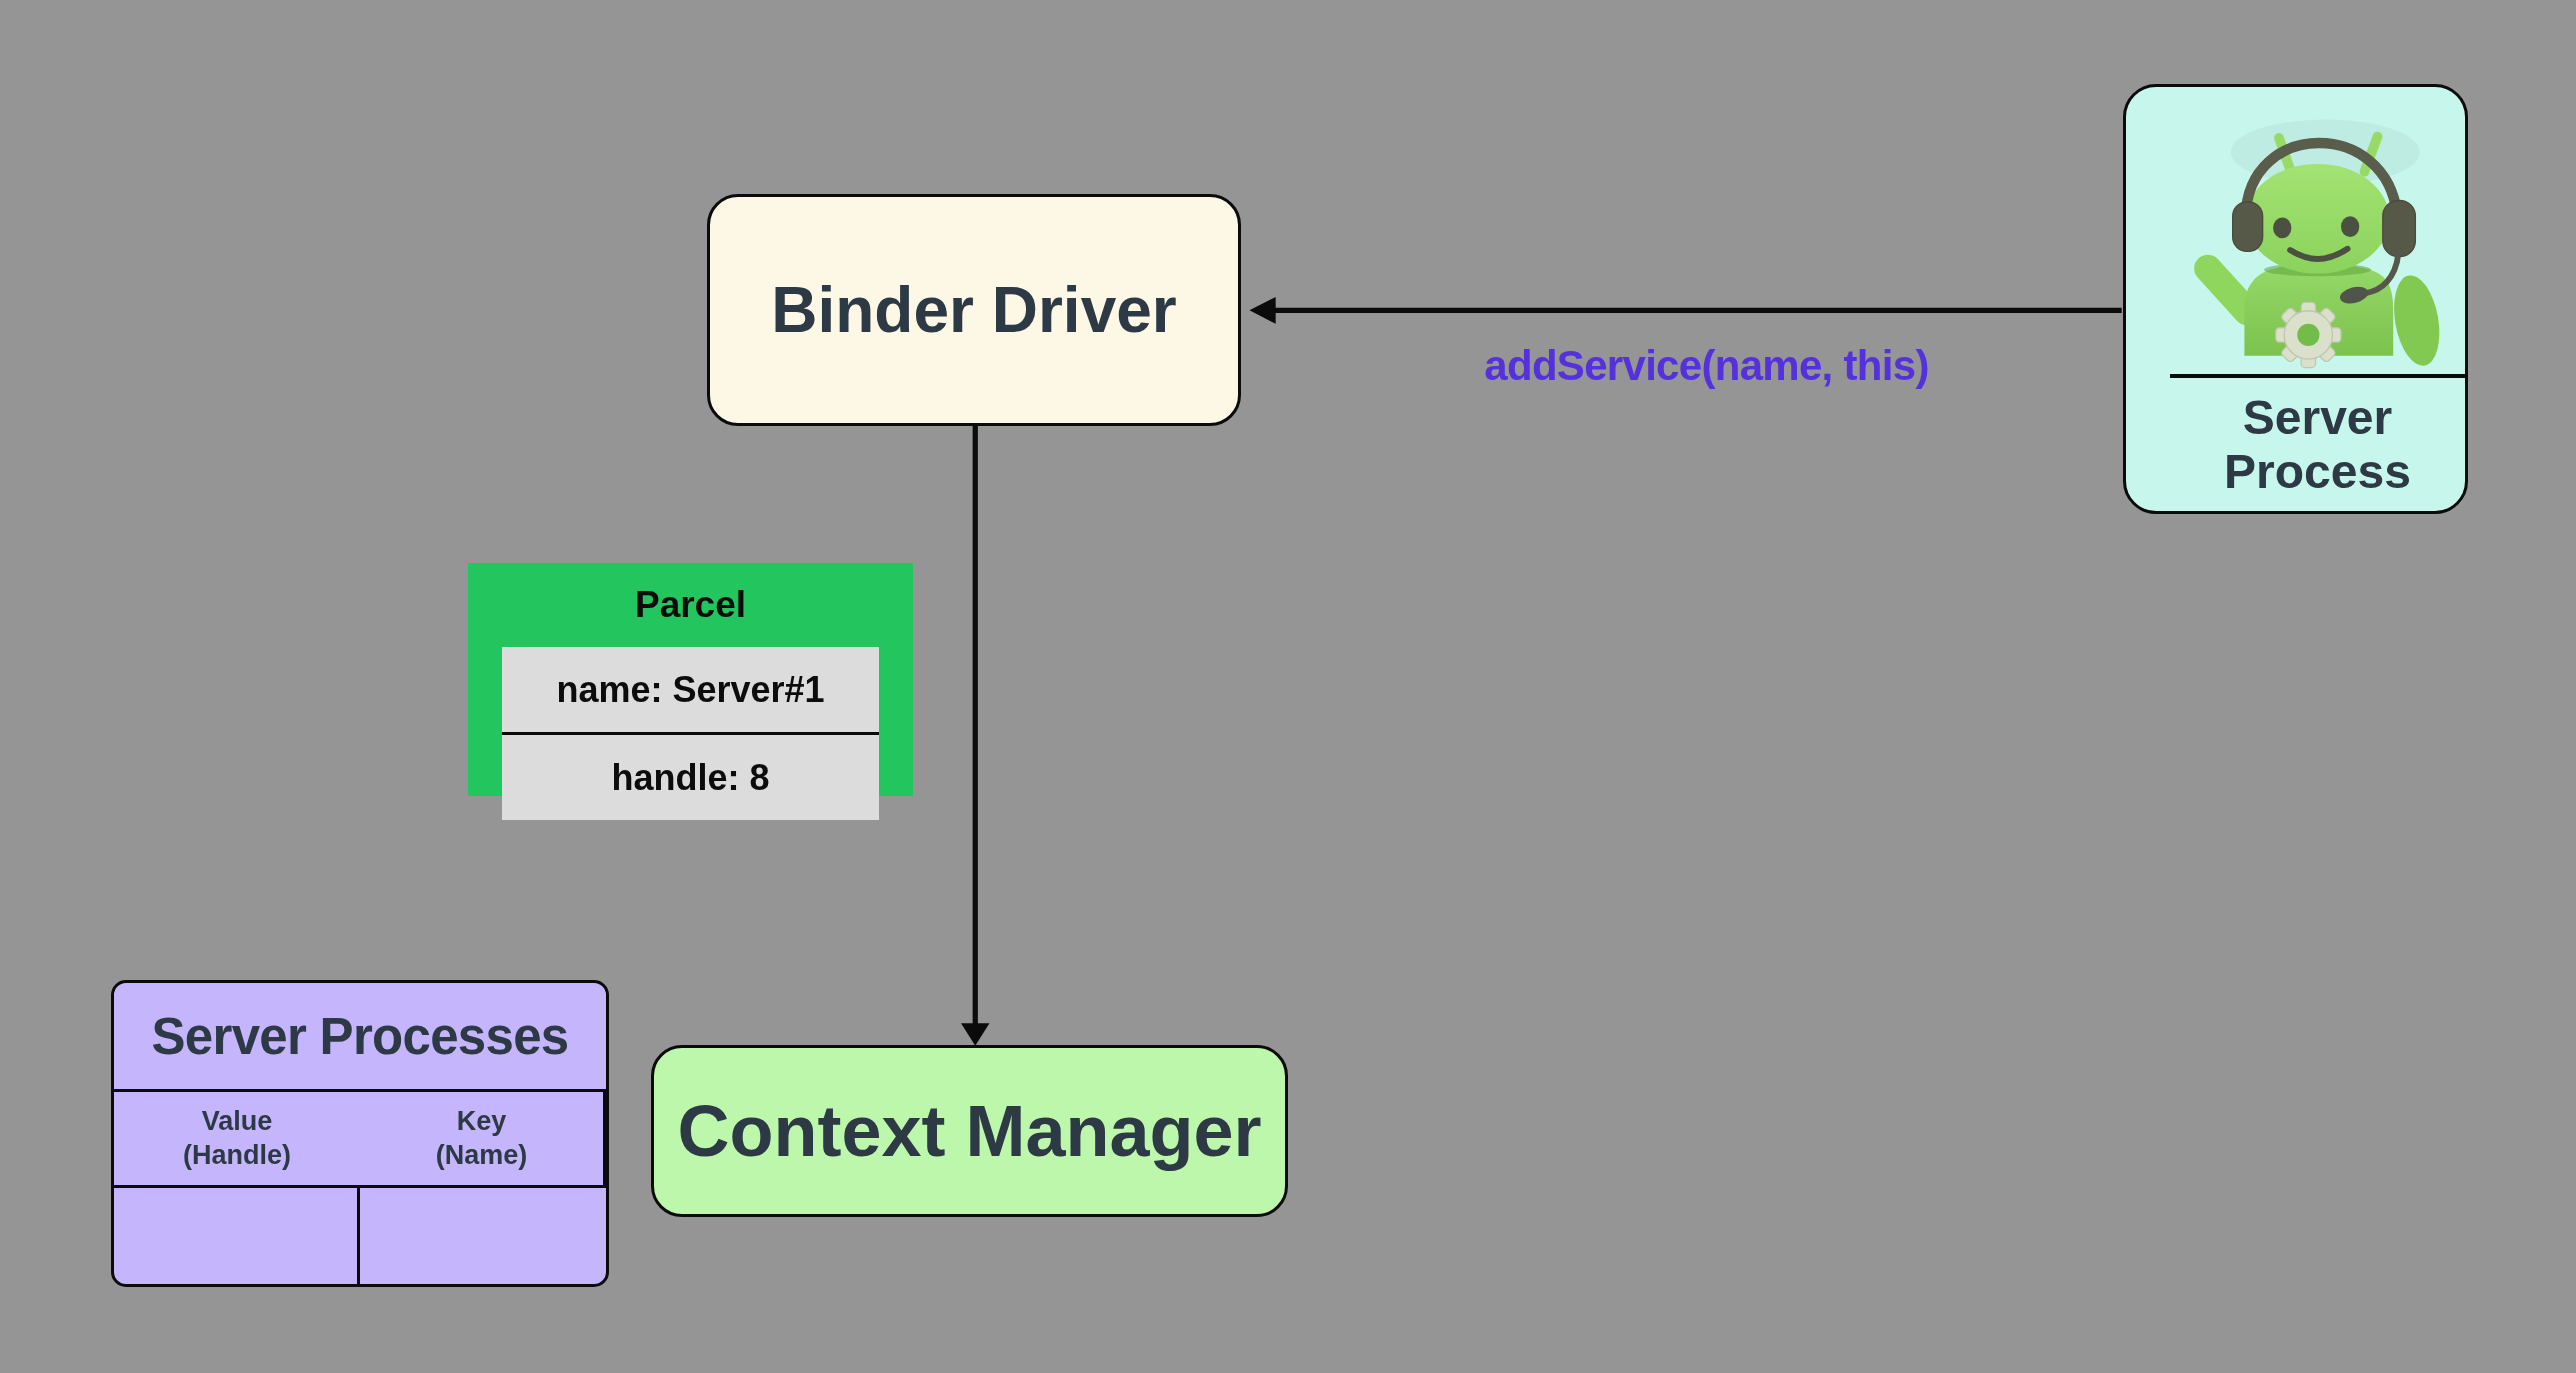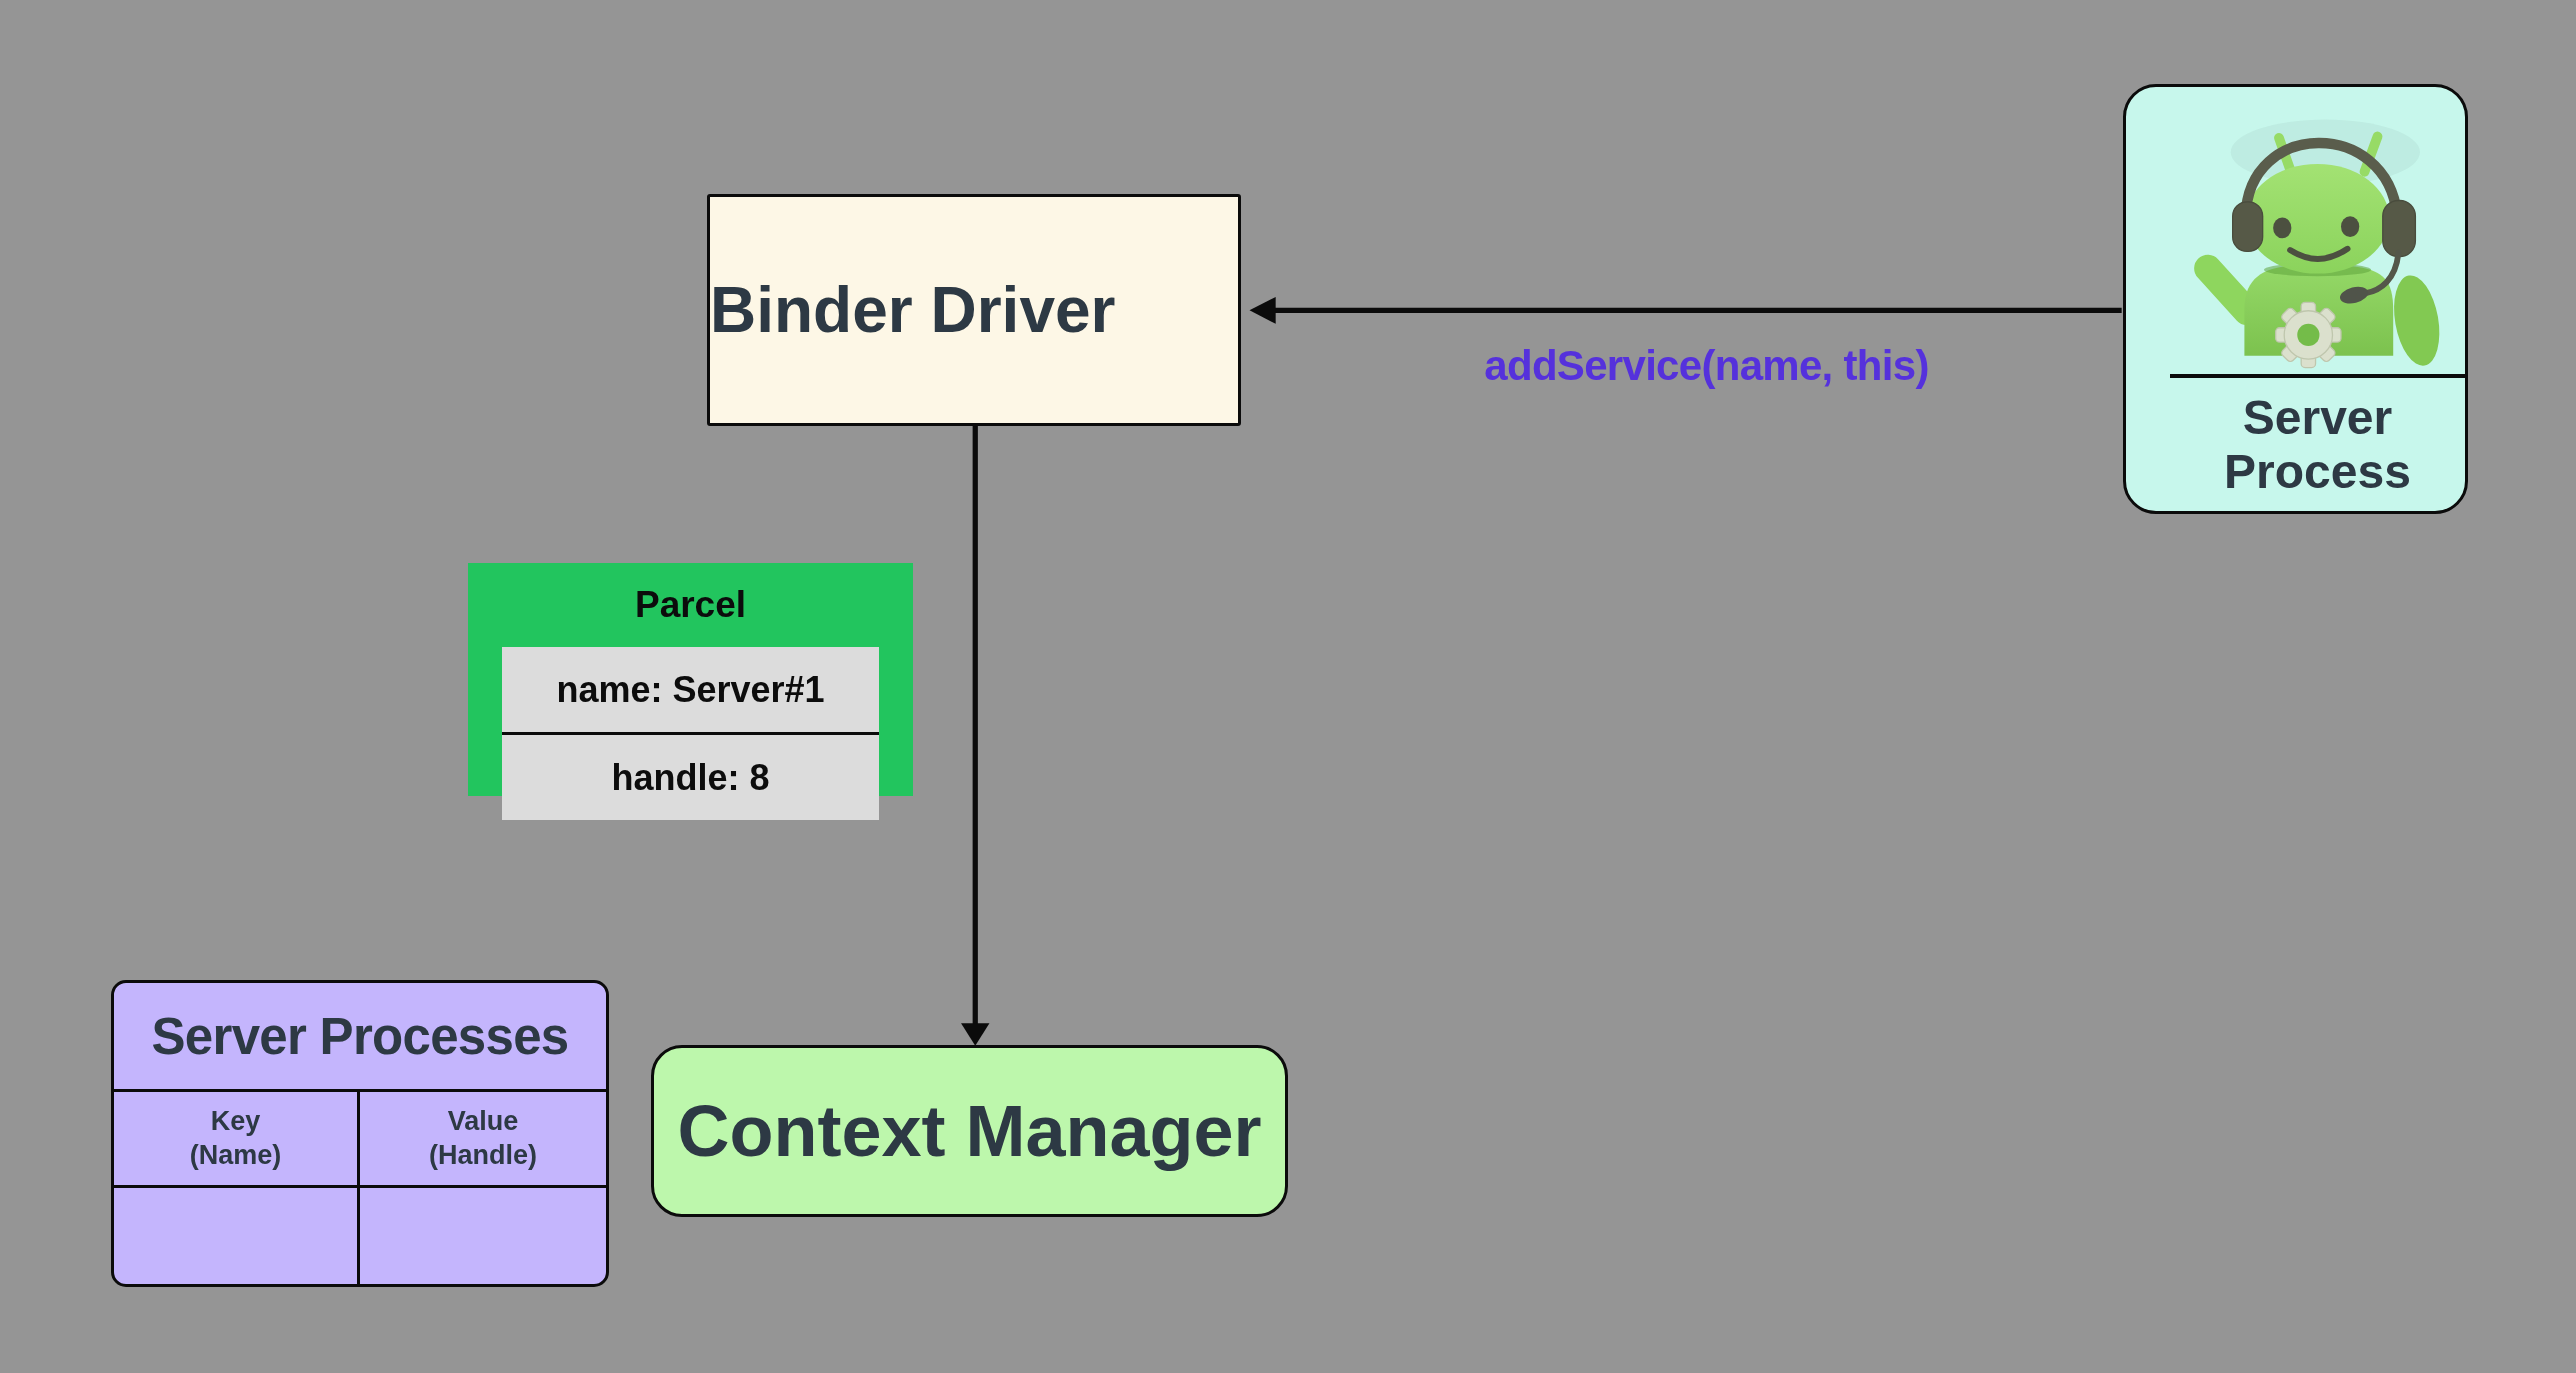--- a/index.html
+++ b/index.html
@@ -10,22 +10,22 @@
     overflow:hidden;
   }
   #canvas{position:relative;width:2576px;height:1374px;background:#959595;}
 
   
   #arrows{position:absolute;left:0;top:0;width:2576px;height:1374px;pointer-events:none;}
 
   
   .binder-box{
     position:absolute;left:707px;top:194px;width:534px;height:232px;
-    background:#FDF7E6;border:3px solid #0b0b0b;border-radius:3px;
-    box-sizing:border-box;display:flex;align-items:center;justify-content:flex-start;
+    background:#FDF7E6;border:3px solid #0b0b0b;border-radius:31px;
+    box-sizing:border-box;display:flex;align-items:center;justify-content:center;
   }
   .binder-box .label{font-size:64px;font-weight:bold;color:#2D3944;}
 
   
   .addservice-label{
     position:absolute;left:1329px;top:342px;width:755px;
     text-align:center;font-size:42px;font-weight:bold;letter-spacing:-0.7px;
     color:#5531DC;white-space:nowrap;
   }
 
@@ -190,23 +190,23 @@
     </div>
   </div>
 
   <div class="context-box">
     <span class="label">Context Manager</span>
   </div>
 
   <div class="spt">
     <div class="spt-title">Server Processes</div>
     <div class="spt-grid">
+      <div class="spt-cell row-head">Value
+(Handle)</div>
       <div class="spt-cell col-left row-head">Key
 (Name)</div>
-      <div class="spt-cell row-head">Value
-(Handle)</div>
       <div class="spt-cell col-left"></div>
       <div class="spt-cell"></div>
     </div>
   </div>
 
 </div>
 
 
 </body></html>

